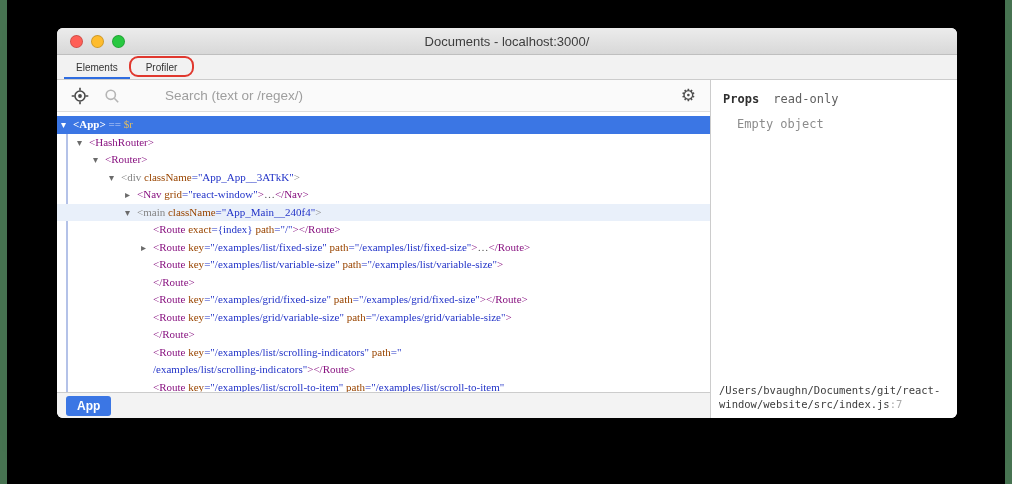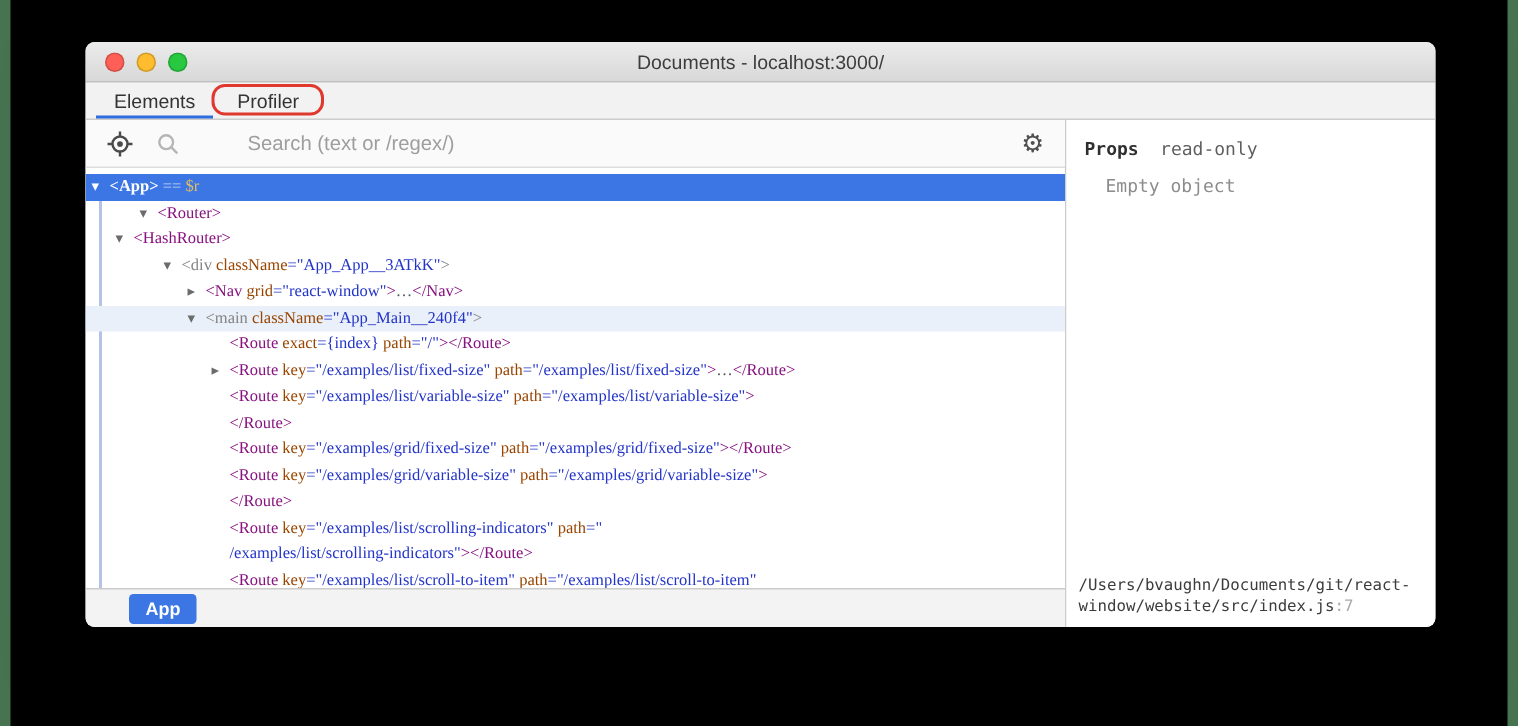--- a/index.html
+++ b/index.html
@@ -17,21 +17,21 @@
               border-bottom:1px solid #bfbfbf; position:relative; display:flex; align-items:center; }
   .lights { position:absolute; left:13px; top:7px; display:flex; gap:8px; }
   .light { width:13px; height:13px; border-radius:50%; border:0.5px solid rgba(0,0,0,.18); }
   .light.red { background:#ff5f57; } .light.yellow { background:#febc2e; } .light.green { background:#28c840; }
   .win-title { width:100%; text-align:center; font-size:13px; color:#3d3d3d; }
 
   
   .tabbar { height:25px; flex:0 0 25px; background:#f2f2f2; border-bottom:1px solid #ccc;
             display:flex; align-items:stretch; padding-left:5px; }
   .tab { position:relative; display:flex; align-items:center; padding:0 14px;
-         font-size:13px; color:#333; cursor:default; }
+         font-size:10px; color:#333; cursor:default; }
   .tab.active::after { content:""; position:absolute; left:2px; right:2px; bottom:0;
                        height:2.5px; background:#2e6ce0; }
   .tab .ring { position:absolute; left:-3px; right:-3px; top:1px; bottom:2px;
                border:2px solid #e0382e; border-radius:9px; pointer-events:none; }
 
   .main { flex:1; display:flex; min-height:0; }
   .left-pane { width:654px; flex:0 0 654px; border-right:1px solid #ccc;
                display:flex; flex-direction:column; min-height:0; }
 
   
@@ -63,21 +63,21 @@
   .tree-row.selected .seg-comp, .tree-row.selected .seg-comp-b,
   .tree-row.selected .seg-dom, .tree-row.selected .seg-attr,
   .tree-row.selected .seg-val { color:#fff; }
   .tree-row.selected .arrow { color:#fff; }
   .tree-row.highlighted { background:#e9f0fa; }
 
   
   .crumbbar { height:26px; flex:0 0 26px; background:#f3f3f3; border-top:1px solid #ccc;
               display:flex; align-items:center; padding-left:9px; }
   .crumb { background:#3b76e4; color:#fff; font-size:12px; font-weight:bold;
-           padding:4px 11px; border-radius:3px; line-height:1;margin-left:20px; }
+           padding:4px 11px; border-radius:3px; line-height:1; }
 
   
   .right-pane { flex:1; position:relative; background:#fff;
                 font-family:"DejaVu Sans Mono", monospace; }
   .props-head { padding:12px 0 0 12px; font-size:12px; }
   .props-title { font-weight:bold; color:#2f2f2f; }
   .props-mode { color:#5f5f5f; margin-left:7px; }
   .props-empty { padding:11px 0 0 26px; font-size:12px; color:#8c8c8c; }
   .source { position:absolute; left:8px; bottom:7px; width:226px; font-size:10.5px;
             line-height:14px; color:#3c3c3c; word-break:break-all; }
@@ -131,22 +131,22 @@
             <line x1="10.3" y1="10.3" x2="14.2" y2="14.2" stroke="#b5b5b5" stroke-width="1.6"></line>
           </svg>
         </span>
         <input class="search-input" type="text" placeholder="Search (text or /regex/)" style="">
         <span class="gear">⚙</span>
       </div>
 
       <div class="tree">
         <div class="guide"></div>
       <div class="tree-row selected" style="padding-left: 4px;"><span class="arrow">▾</span><span class="seg-comp-b">&lt;App&gt;</span><span class="seg-eq"> == </span><span class="seg-rvar">$r</span></div>
+          <div class="tree-row" style="padding-left: 20px;"><span class="arrow">▾</span><span class="seg-comp">&lt;HashRouter&gt;</span></div>
           <div class="tree-row" style="padding-left: 36px;"><span class="arrow">▾</span><span class="seg-comp">&lt;Router&gt;</span></div>
-          <div class="tree-row" style="padding-left: 20px;"><span class="arrow">▾</span><span class="seg-comp">&lt;HashRouter&gt;</span></div>
           <div class="tree-row" style="padding-left: 52px;"><span class="arrow">▾</span><span class="seg-dom">&lt;div </span><span class="seg-attr">className</span><span class="seg-val">="App_App__3ATkK"</span><span class="seg-dom">&gt;</span></div>
           <div class="tree-row" style="padding-left: 68px;"><span class="arrow">▸</span><span class="seg-comp">&lt;Nav </span><span class="seg-attr">grid</span><span class="seg-val">="react-window"</span><span class="seg-comp">&gt;</span><span class="seg-ell">…</span><span class="seg-comp">&lt;/Nav&gt;</span></div>
           <div class="tree-row highlighted" style="padding-left: 68px;"><span class="arrow">▾</span><span class="seg-dom">&lt;main </span><span class="seg-attr">className</span><span class="seg-val">="App_Main__240f4"</span><span class="seg-dom">&gt;</span></div>
           <div class="tree-row" style="padding-left: 84px;"><span class="arrow"></span><span class="seg-comp">&lt;Route </span><span class="seg-attr">exact</span><span class="seg-val">={index} </span><span class="seg-attr">path</span><span class="seg-val">="/"</span><span class="seg-comp">&gt;&lt;/Route&gt;</span></div>
           <div class="tree-row" style="padding-left: 84px;"><span class="arrow">▸</span><span class="seg-comp">&lt;Route </span><span class="seg-attr">key</span><span class="seg-val">="/examples/list/fixed-size" </span><span class="seg-attr">path</span><span class="seg-val">="/examples/list/fixed-size"</span><span class="seg-comp">&gt;</span><span class="seg-ell">…</span><span class="seg-comp">&lt;/Route&gt;</span></div>
           <div class="tree-row" style="padding-left: 84px;"><span class="arrow"></span><span class="seg-comp">&lt;Route </span><span class="seg-attr">key</span><span class="seg-val">="/examples/list/variable-size" </span><span class="seg-attr">path</span><span class="seg-val">="/examples/list/variable-size"</span><span class="seg-comp">&gt;</span></div>
           <div class="tree-row" style="padding-left: 84px;"><span class="arrow"></span><span class="seg-comp">&lt;/Route&gt;</span></div>
           <div class="tree-row" style="padding-left: 84px;"><span class="arrow"></span><span class="seg-comp">&lt;Route </span><span class="seg-attr">key</span><span class="seg-val">="/examples/grid/fixed-size" </span><span class="seg-attr">path</span><span class="seg-val">="/examples/grid/fixed-size"</span><span class="seg-comp">&gt;&lt;/Route&gt;</span></div>
           <div class="tree-row" style="padding-left: 84px;"><span class="arrow"></span><span class="seg-comp">&lt;Route </span><span class="seg-attr">key</span><span class="seg-val">="/examples/grid/variable-size" </span><span class="seg-attr">path</span><span class="seg-val">="/examples/grid/variable-size"</span><span class="seg-comp">&gt;</span></div>
           <div class="tree-row" style="padding-left: 84px;"><span class="arrow"></span><span class="seg-comp">&lt;/Route&gt;</span></div>

